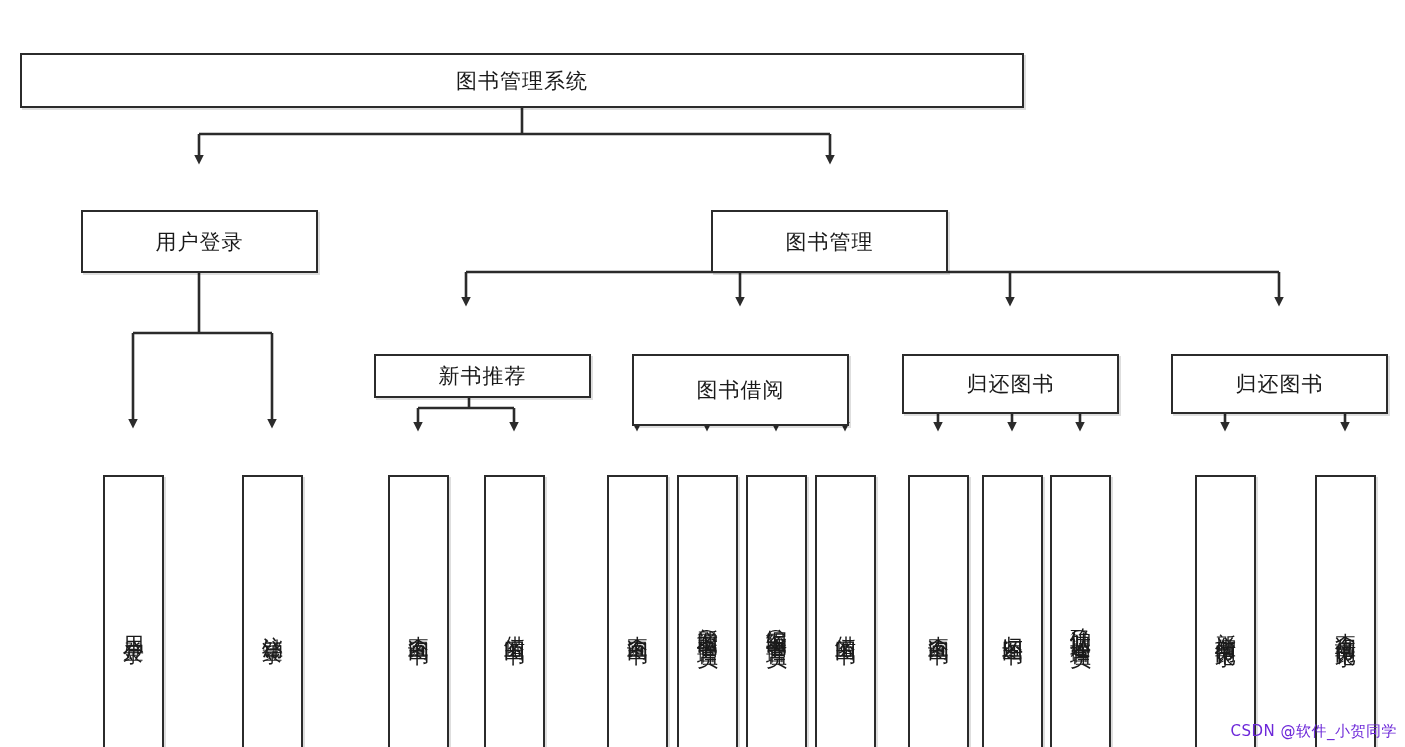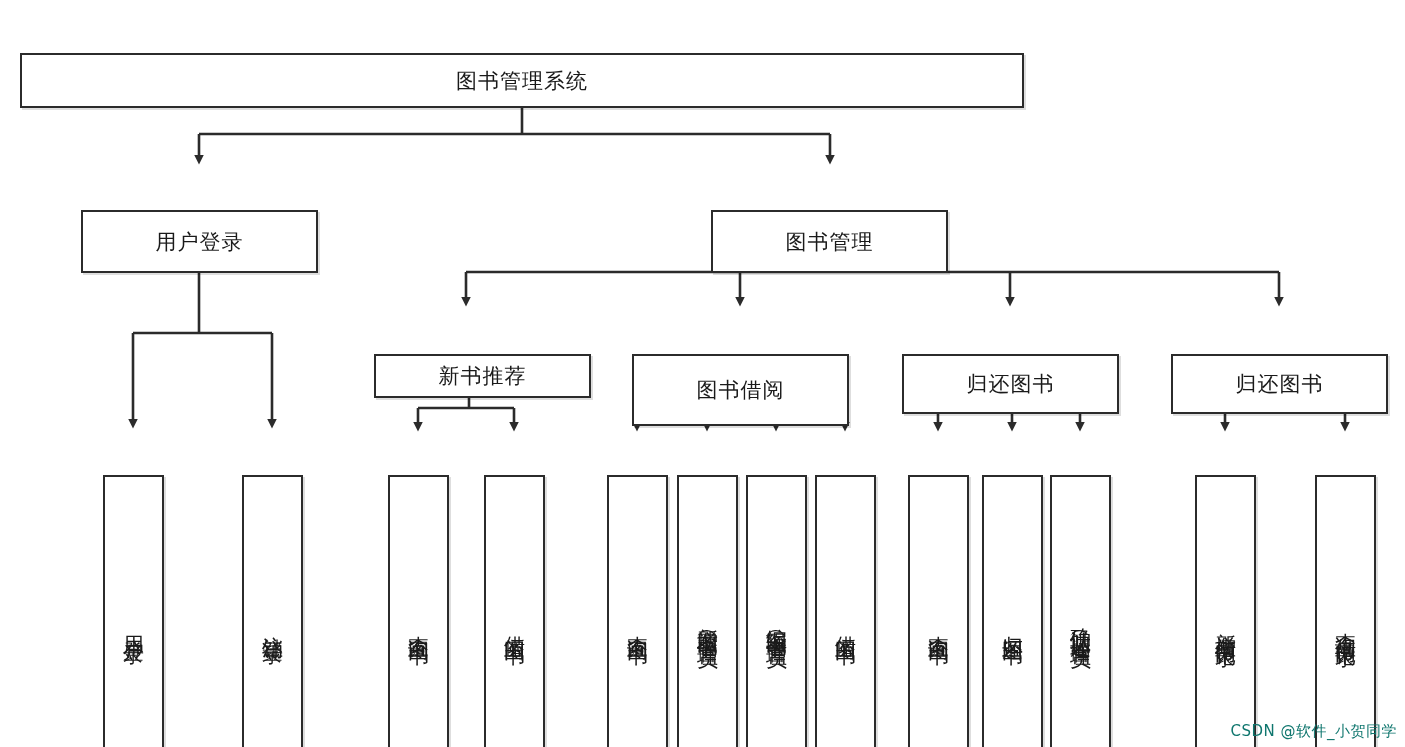--- a/index.html
+++ b/index.html
@@ -5,21 +5,21 @@
   html,body{margin:0;padding:0;background:#ffffff;}
   body{width:1405px;height:747px;font-family:"DejaVu Sans","Liberation Sans",sans-serif;overflow:hidden;}
   #stage{position:relative;width:1405px;height:747px;background:#ffffff;}
   svg#wires{position:absolute;left:0;top:0;width:1405px;height:747px;pointer-events:none;}
   .node{position:absolute;box-sizing:border-box;background:#ffffff;border:2px solid #2b2b2b;
         display:flex;align-items:center;justify-content:center;text-align:center;color:#1a1a1a;}
   .node.h{font-size:21px;letter-spacing:1px;}
   .node.v{writing-mode:vertical-rl;text-orientation:upright;font-size:21px;letter-spacing:3px;line-height:1.15;}
   .node.v > span{writing-mode:vertical-rl;text-orientation:upright;display:block;}
   .shadow{box-shadow:2px 2px 0 rgba(0,0,0,.13);margin-top:40px;}
-  #watermark{position:absolute;right:8px;bottom:6px;font-size:15px;color:#0f766e;
+  #watermark{position:absolute;right:8px;bottom:6px;font-size:15px;color:#6d28d9;
              letter-spacing:.5px;white-space:nowrap;}
 </style>
 </head>
 <body>
 
 <div id="stage">
 
   <svg id="wires" viewBox="0 0 1405 747" xmlns="http://www.w3.org/2000/svg">
     <defs>
       <marker id="arw" markerWidth="11" markerHeight="11" refX="1.5" refY="5" orient="auto" markerUnits="userSpaceOnUse">

